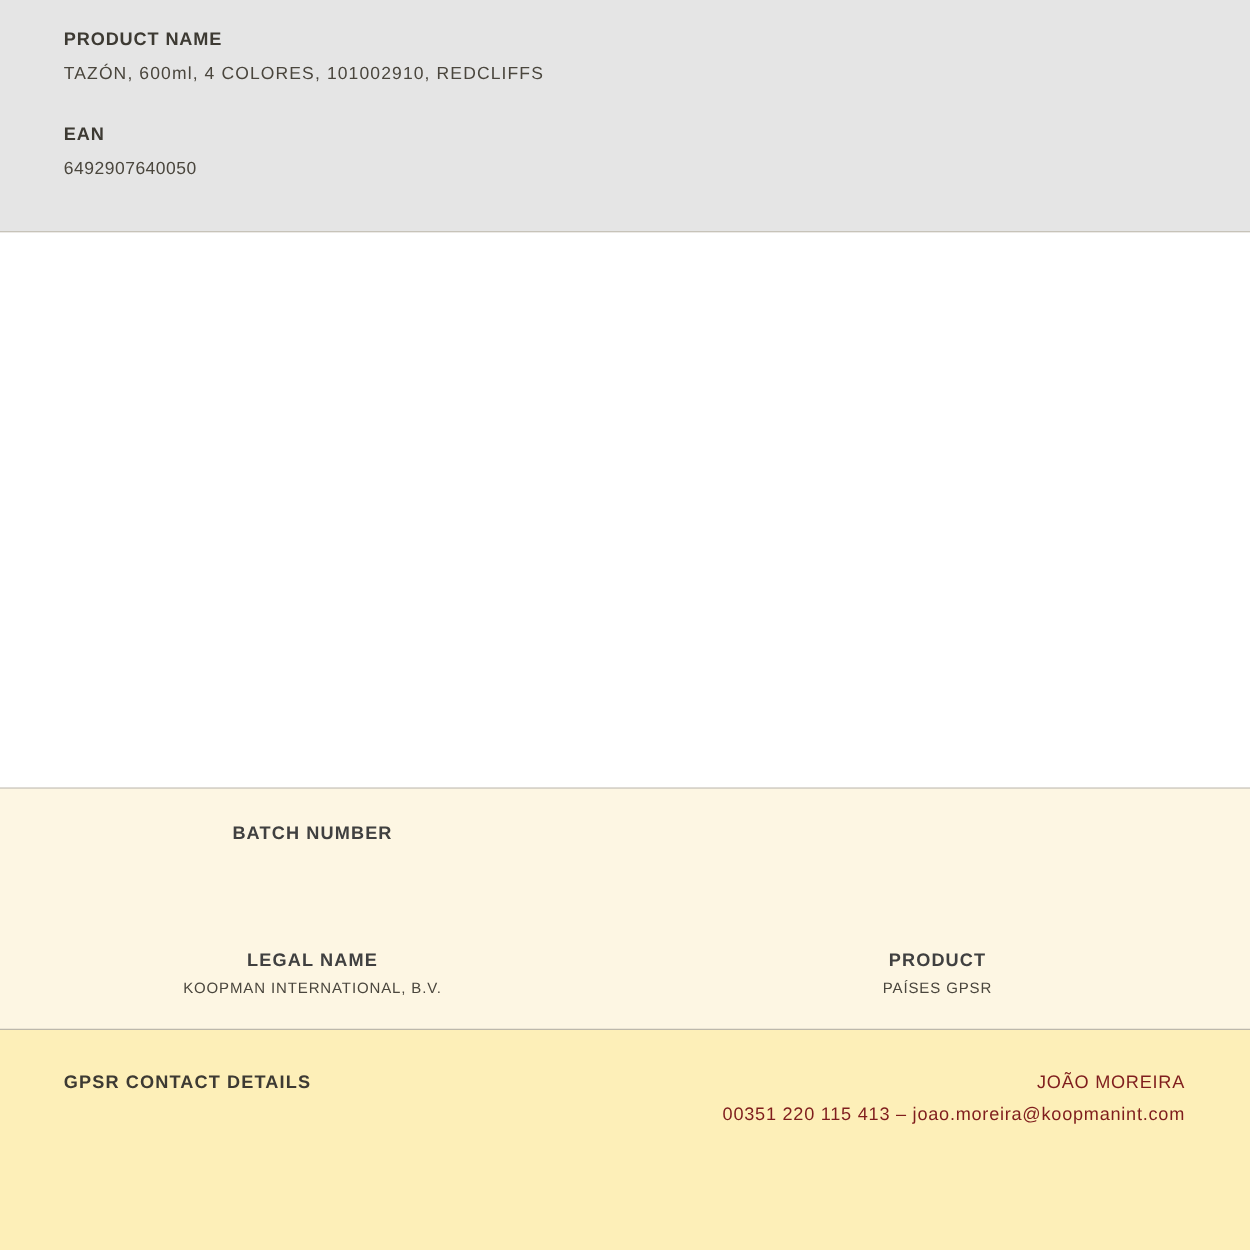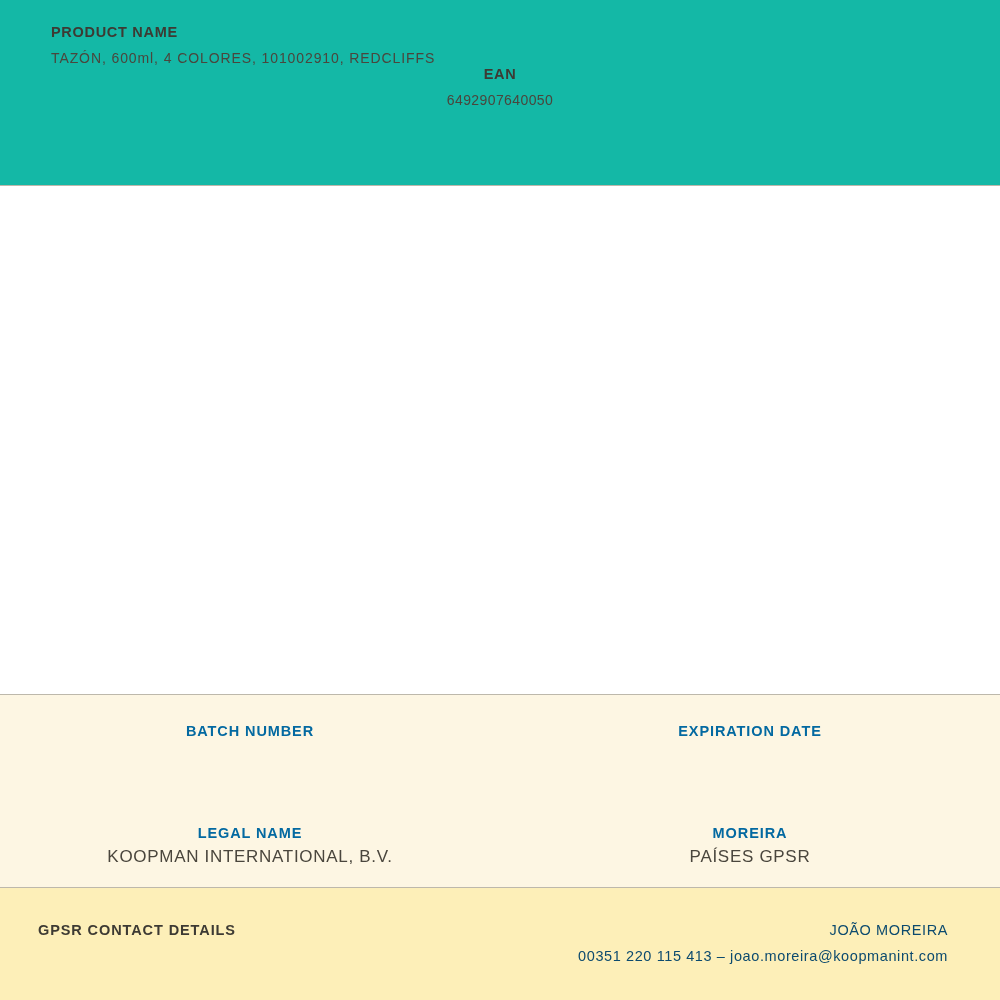--- a/index.html
+++ b/index.html
@@ -17,41 +17,41 @@
   .page {
     width: 1000px;
     height: 1000px;
     position: relative;
     display: flex;
     flex-direction: column;
   }
 
   
   .top-block {
-    background: #14b8a6;
+    background: #e5e5e5;
     padding: 24px 51px 0 51px;
     height: 186px;
     box-sizing: border-box;
     border-bottom: 1px solid #bdb8ab;
   }
   .field-label {
     font-size: 14.5px;
     font-weight: bold;
     letter-spacing: 0.7px;
     color: #3d3a33;
     margin: 0 0 10px 0;
   }
   .field-value {
     font-size: 14px;
     letter-spacing: 0.9px;
     color: #4a463d;
     margin: 0;
   }
   .field-block + .field-block {
-    text-align: center;
+    margin-top: 34px;
   }
   .ean-value {
     letter-spacing: 0.4px;
   }
 
   
   .middle-block {
     background: #ffffff;
     flex: 1 1 auto;
     border-bottom: 1px solid #bdb8ab;
@@ -74,60 +74,60 @@
     text-align: center;
   }
   .info-cell-inner {
     width: 500px;
     margin: 0 auto;
   }
   .info-title {
     font-size: 14.5px;
     font-weight: bold;
     letter-spacing: 0.9px;
-    color: #0369a1;
+    color: #404040;
     margin: 0;
   }
   .info-value {
-    font-size: 17px;
+    font-size: 12px;
     letter-spacing: 0.7px;
     color: #4a463d;
     margin: 6px 0 0 0;
     min-height: 18px;
   }
   .info-row.second {
     margin-top: 62px;
     justify-content: space-between;
   }
 
   
   .footer-block {
     background: #fdefb8;
-    height: 112px;
+    height: 176px;
     box-sizing: border-box;
-    padding: 34px 52px 0 38px;
+    padding: 34px 52px 0 51px;
     display: flex;
     justify-content: space-between;
     align-items: flex-start;
   }
   .footer-title {
     font-size: 14.5px;
     font-weight: bold;
     letter-spacing: 0.9px;
     color: #3d3a33;
     margin: 0;
     white-space: nowrap;
   }
   .footer-lines {
     text-align: right;
   }
   .footer-line {
     font-size: 14.5px;
     letter-spacing: 0.6px;
-    color: #0c4a6e;
+    color: #7f1d1d;
     margin: 0 0 10px 0;
     white-space: nowrap;
   }
   .footer-line:last-child {
     margin-bottom: 0;
     text-align: right;
   }
 </style>
 </head>
 <body>
@@ -150,35 +150,34 @@
   <div class="info-block">
     <div class="info-row">
       <div class="info-cell">
         <div class="info-cell-inner">
           <p class="info-title">BATCH NUMBER</p>
           <p class="info-value"></p>
         </div>
       </div>
       <div class="info-cell">
         <div class="info-cell-inner">
-          <p class="info-title">EXPIRATION DATE</p>
           <p class="info-value"></p>
         </div>
       </div>
     </div>
     <div class="info-row second">
       <div class="info-cell">
         <div class="info-cell-inner">
           <p class="info-title">LEGAL NAME</p>
           <p class="info-value">KOOPMAN INTERNATIONAL, B.V.</p>
         </div>
       </div>
       <div class="info-cell">
         <div class="info-cell-inner">
-          <p class="info-title">MOREIRA</p>
+          <p class="info-title">PRODUCT</p>
           <p class="info-value">PAÍSES GPSR</p>
         </div>
       </div>
     </div>
   </div>
 
   <div class="footer-block">
     <p class="footer-title">GPSR CONTACT DETAILS</p>
     <div class="footer-lines">
       <p class="footer-line">JOÃO MOREIRA</p>

